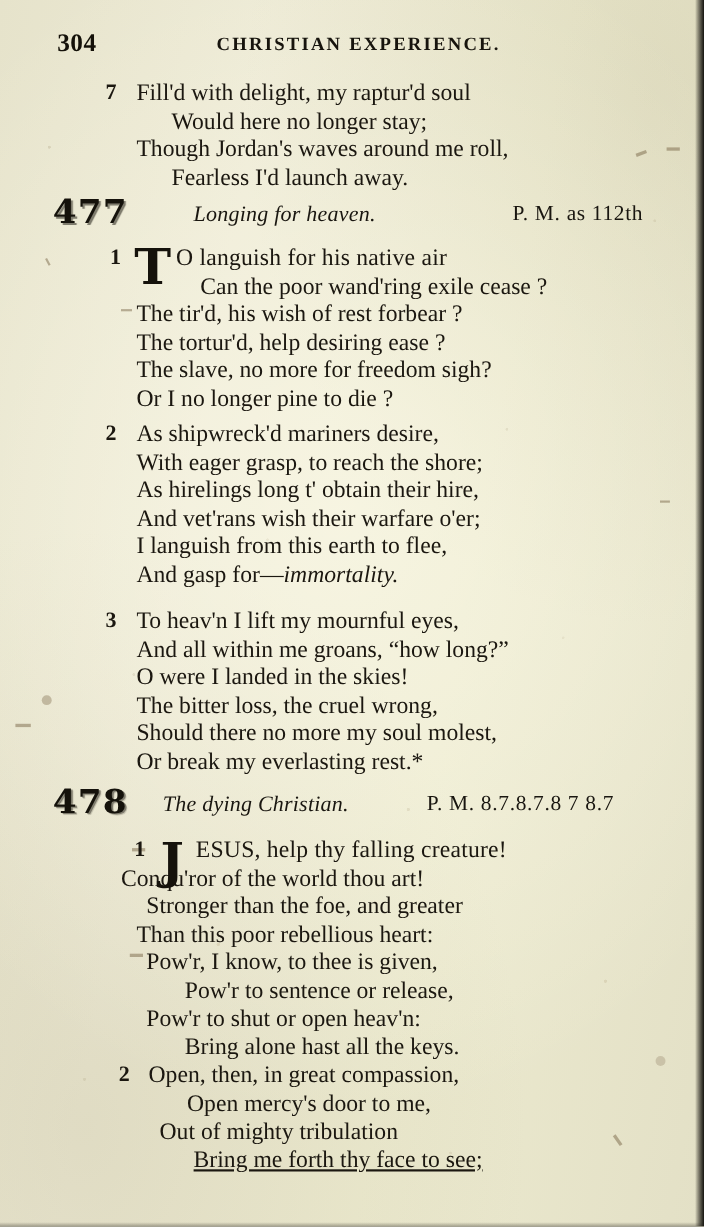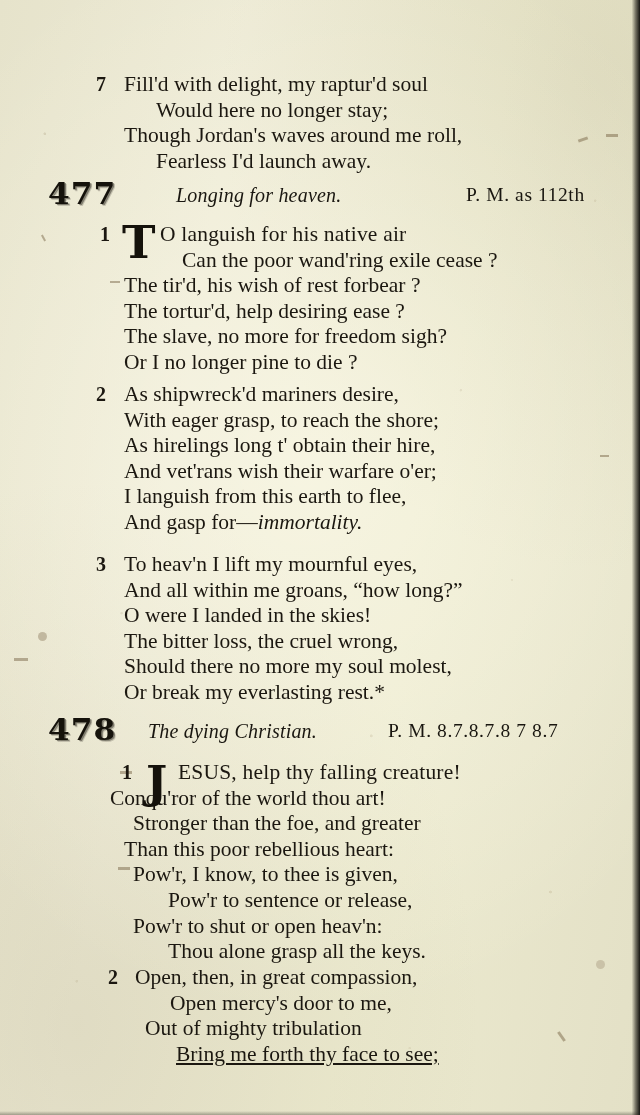--- a/index.html
+++ b/index.html
@@ -210,20 +210,24 @@
   <div class="mark" style="left:606px; top:134px; width:12px; height:3px;"></div>
   <div class="mark" style="left:578px; top:138px; width:10px; height:3px; transform:rotate(-20deg);"></div>
   <div class="mark" style="left:600px; top:455px; width:9px;  height:2px;"></div>
   <div class="mark" style="left:596px; top:960px; width:9px;  height:9px; border-radius:50%; opacity:.5;"></div>
   <div class="mark" style="left:120px; top:771px; width:12px; height:3px;"></div>
   <div class="mark" style="left:118px; top:867px; width:12px; height:3px;"></div>
   <div class="mark" style="left:556px; top:1035px; width:11px; height:3px; transform:rotate(55deg);"></div>
 
   <div id="content">
 
+    <div class="running-head">
+      <div class="folio">304</div>
+      <div class="head-title">CHRISTIAN EXPERIENCE.</div>
+    </div>
 
     <div class="stanza" style="top:72px;">
       <div class="vline">
         <span class="num">7</span>
         <span>Fill'd with delight, my raptur'd soul</span>
       </div>
       <div class="vline ind">
         <span>Would here no longer stay;</span>
       </div>
       <div class="vline" style="padding-left:124px;">
@@ -331,21 +335,21 @@
       <div class="vline" style="padding-left:133px;">
         <span>Pow'r, I know, to thee is given,</span>
       </div>
       <div class="vline" style="padding-left:168px;">
         <span>Pow'r to sentence or release,</span>
       </div>
       <div class="vline" style="padding-left:133px;">
         <span>Pow'r to shut or open heav'n:</span>
       </div>
       <div class="vline" style="padding-left:168px;">
-        <span>Thou alone grasp all the keys.</span>
+        <span>Bring alone hast all the keys.</span>
       </div>
     </div>
 
     <div class="stanza" style="top:965px;">
       <div class="vline" style="padding-left:135px;">
         <span class="num" style="left:108px;">2</span>
         <span>Open, then, in great compassion,</span>
       </div>
       <div class="vline" style="padding-left:170px;">
         <span>Open mercy's door to me,</span>

